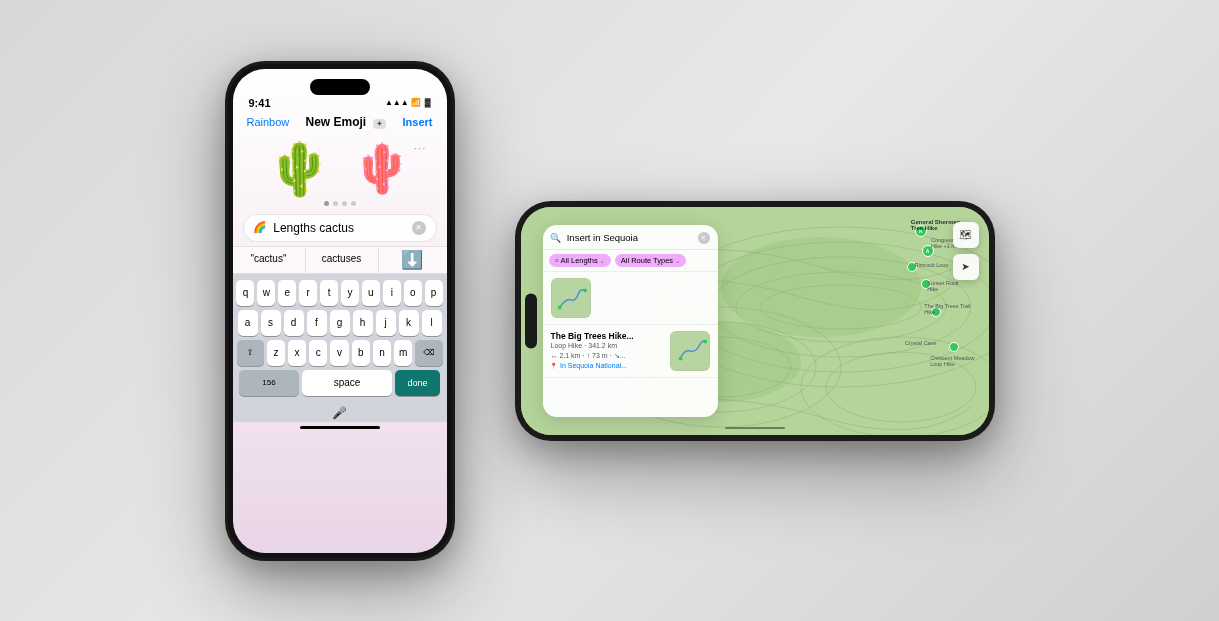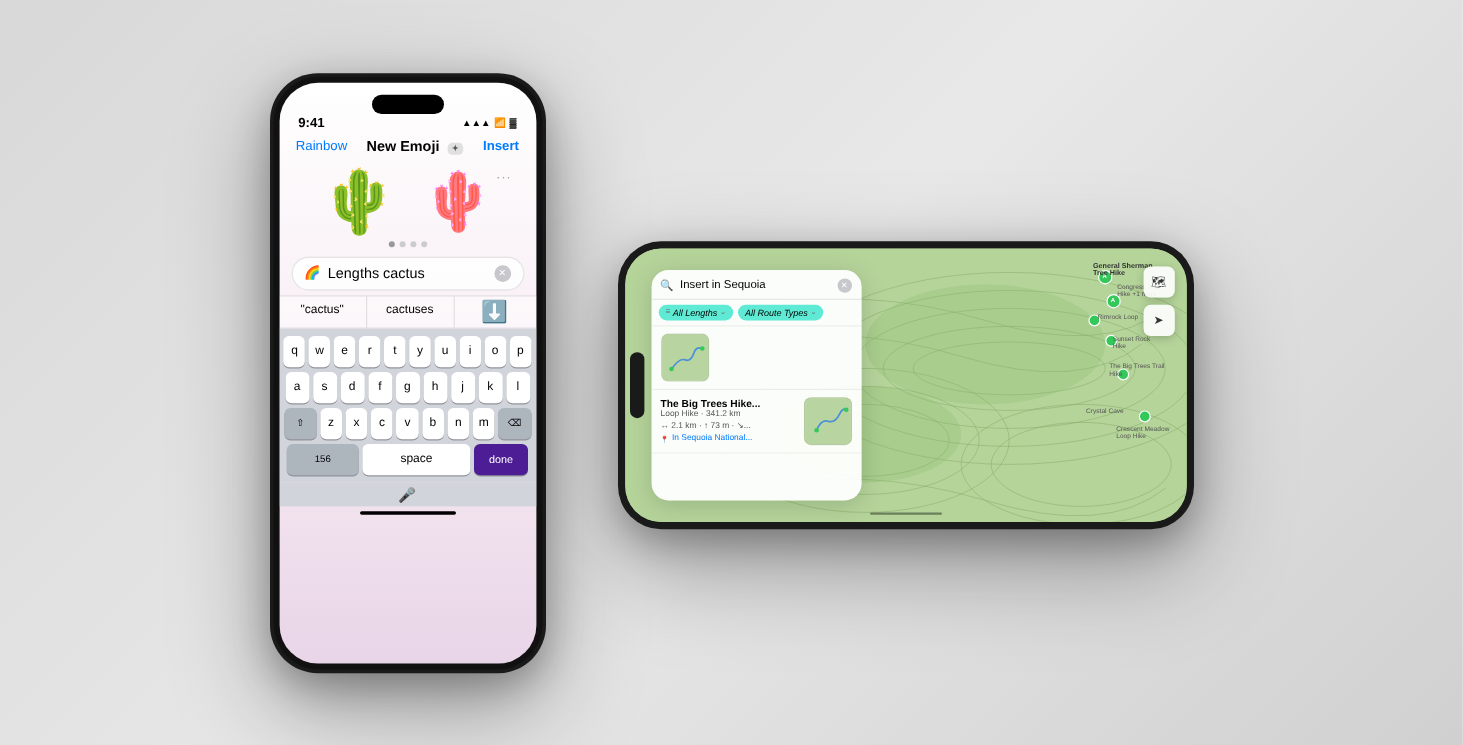--- a/index.html
+++ b/index.html
@@ -233,21 +233,21 @@
     .key.special {
       background: #adb5bd;
       color: #000;
       font-size: 8px;
       flex: 1.5;
       max-width: 28px;
     }
 
     .key.wide { max-width: 60px; flex: 3; }
     .key.space-key { max-width: 90px; flex: 5; }
-    .key.done-key { background: #4c1d95; color: #fff; max-width: 45px; flex: 2.5; font-size: 9px; }
+    .key.done-key { background: #0f766e; color: #fff; max-width: 45px; flex: 2.5; font-size: 9px; }
 
     .home-indicator-portrait {
       width: 80px;
       height: 3px;
       background: #000;
       border-radius: 2px;
       margin: 4px auto;
     }
 
     
@@ -343,26 +343,25 @@
       display: flex;
       gap: 4px;
       padding: 4px 6px;
       border-bottom: 1px solid rgba(0,0,0,0.06);
     }
 
     .filter-chip {
       display: flex;
       align-items: center;
       gap: 2px;
-      background: #5eead4;
+      background: #f0abfc;
       border-radius: 10px;
       padding: 2px 6px;
       font-size: 7.5px;
       color: #000;
-      font-style: italic;
     }
 
     .filter-chip .chevron { font-size: 6px; color: #666; }
 
     .filter-chip .filter-icon { font-size: 7px; color: #666; }
 
     
     .trail-item {
       display: flex;
       gap: 6px;

